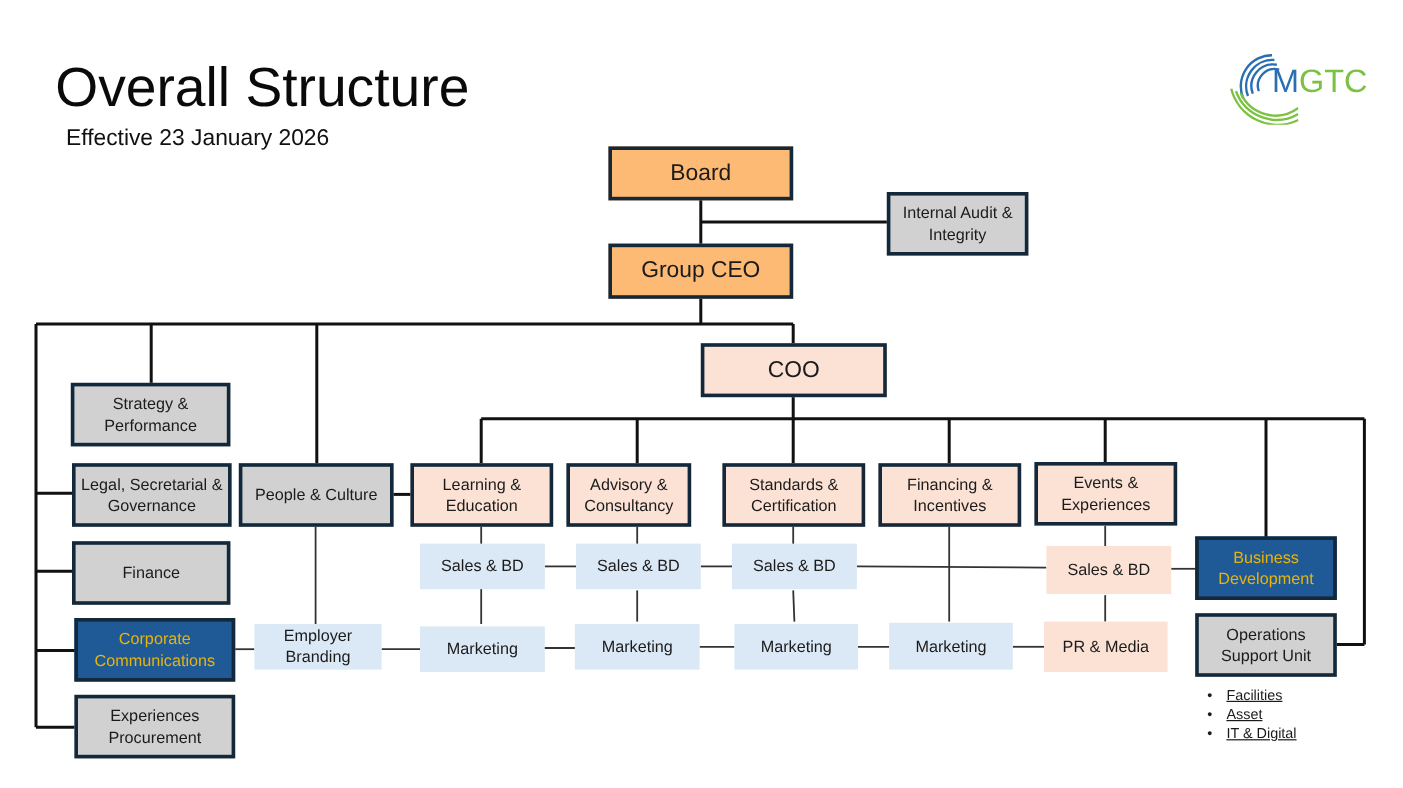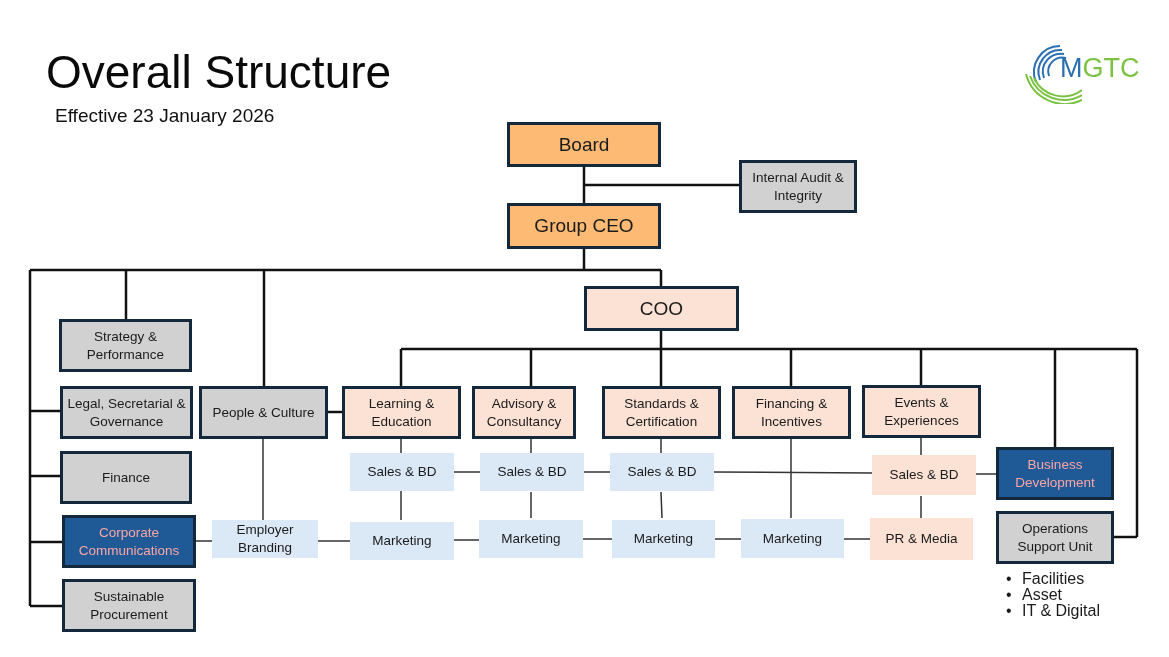--- a/index.html
+++ b/index.html
@@ -9,25 +9,25 @@
   .logo { position: absolute; left: 1022px; top: 38px; width: 126px; height: 66px; }
   .logo-text { position: absolute; left: 38px; top: 14px; font-size: 27px; font-weight: 400; letter-spacing: 0px; line-height: 32px; }
   .logo-m { color: #2a6fb2; }
   .logo-rest { color: #7cc242; }
   svg.lines { position: absolute; left: 0; top: 0; }
   .box { position: absolute; display: flex; align-items: center; justify-content: center; text-align: center; box-sizing: border-box; font-size: 13.5px; line-height: 18px; }
   .solid { border: 3px solid #13283a; }
   .orange { background: #fdba74; }
   .peach { background: #fbe2d5; }
   .grey { background: #d1d1d1; }
-  .navy { background: #1f5a96; color: #fca5a5; }
+  .navy { background: #1f5a96; color: #eab308; }
   .lightblue { background: #dbe8f6; }
   .lightpeach { background: #fbe2d5; }
   .big { font-size: 19px; }
-  .bullets { position: absolute; left: 1006px; top: 571px; font-size: 16px; line-height: 16px; margin: 0; padding: 0; list-style: none; }
+  .bullets { position: absolute; left: 1006px; top: 571px; font-size: 12px; line-height: 16px; margin: 0; padding: 0; list-style: none; text-decoration: underline; }
   .bullets li { position: relative; padding-left: 16px; }
   .bullets li::before { content: "•"; position: absolute; left: 0; top: 0; }
 </style>
 </head>
 <body>
 
 <div class="title">Overall Structure</div>
 <div class="subtitle">Effective 23 January 2026</div>
 
 <div class="logo">
@@ -120,21 +120,21 @@
 <div class="box solid grey" style="left:60px;top:386px;width:133px;height:53px;">
     <span>Legal, Secretarial &amp; Governance</span>
   </div>
 <div class="box solid grey" style="left:60px;top:451px;width:132px;height:53px;">
     <span>Finance</span>
   </div>
 <div class="box solid navy" style="left:62px;top:515px;width:134px;height:53px;">
     <span>Corporate Communications</span>
   </div>
 <div class="box solid grey" style="left:62px;top:579px;width:134px;height:53px;">
-    <span>Sustainable Procurement</span>
+    <span>Experiences Procurement</span>
   </div>
 
 <div class="box solid grey" style="left:199px;top:386px;width:129px;height:53px;">
     <span>People &amp; Culture</span>
   </div>
 <div class="box lightblue" style="left:212px;top:520px;width:106px;height:38px;">
     <span>Employer Branding</span>
   </div>
 
 <div class="box solid peach" style="left:342px;top:386px;width:119px;height:53px;">

